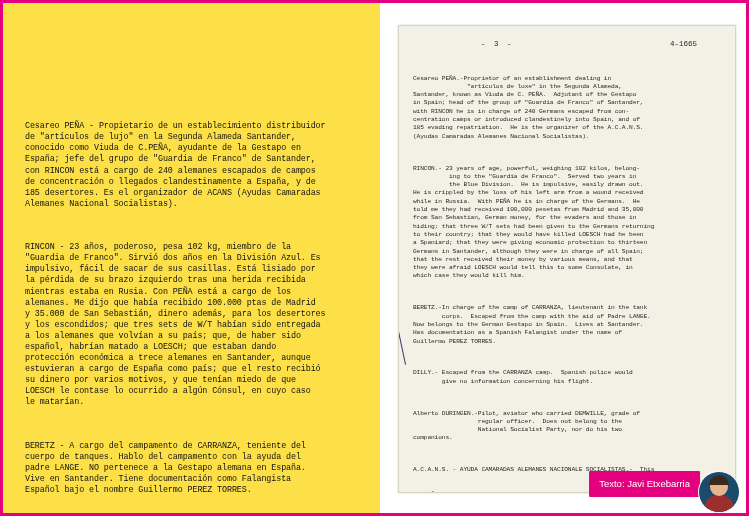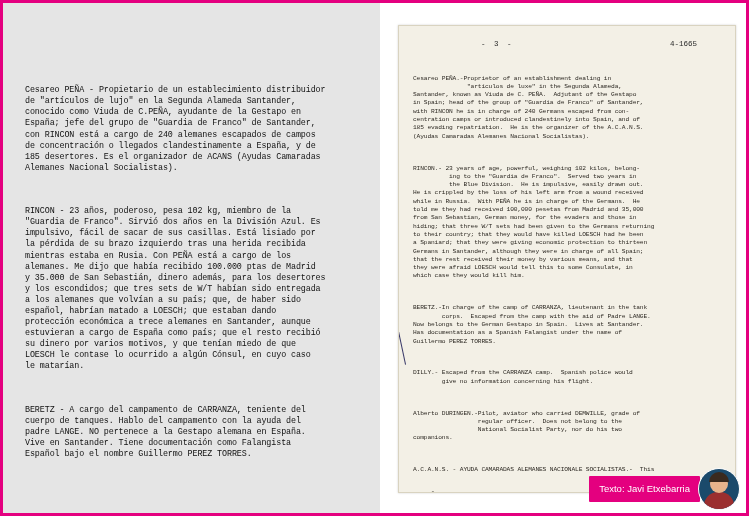--- a/index.html
+++ b/index.html
@@ -40,22 +40,22 @@
     width: 743px;
     height: 510px;
     display: flex;
     flex-direction: row;
   }
 
   
   .left-col {
     width: 377px;
     box-sizing: border-box;
-    padding: 60px 18px 10px 22px;
-    background: #e5e5e5;
+    padding: 96px 18px 10px 22px;
+    background: #fde047;
   }
   .transcript {
     font-family: "Liberation Mono", "DejaVu Sans Mono", monospace;
     font-size: 8.4px;
     line-height: 11.1px;
     color: #111111;
     white-space: pre-wrap;
     text-align: justify;
     letter-spacing: -0.1px;
   }
@@ -121,21 +121,20 @@
     border-left: 1px solid #3a3a6a;
     transform: rotate(-12deg);
   }
 
   
   .credit {
     position: absolute;
     right: 6px;
     bottom: 6px;
     display: flex;
-    align-items: center;
     height: 36px;
     margin-left: 12px;
   }
   .credit-label {
     background: #e4007f;
     color: #ffffff;
     font-size: 9.5px;
     font-family: "Liberation Sans", sans-serif;
     padding: 6px 10px;
     height: 14px;

